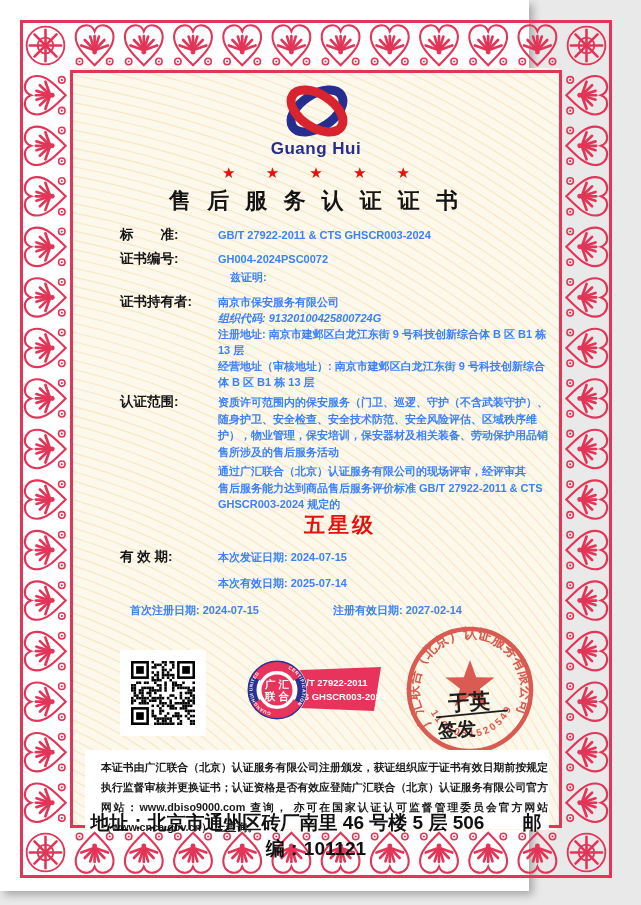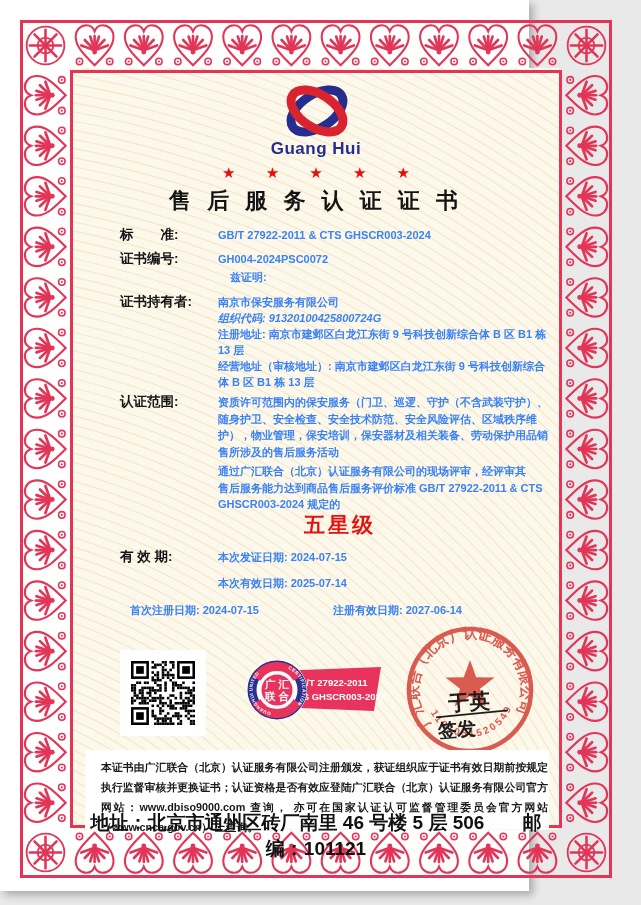--- a/index.html
+++ b/index.html
@@ -328,21 +328,21 @@
     <div class="abs val" style="top:463px;">通过广汇联合（北京）认证服务有限公司的现场评审，经评审其</div>
     <div class="abs val" style="top:480px;">售后服务能力达到商品售后服务评价标准 GB/T 27922-2011 &amp; CTS GHSCR003-2024 规定的</div>
 
     <div class="abs ctr rating" style="top:511px;">五星级</div>
 
     <div class="abs lbl" style="top:548px;">有 效 期:</div>
     <div class="abs val" style="top:549px;">本次发证日期: 2024-07-15</div>
     <div class="abs val" style="top:575px;">本次有效日期: 2025-07-14</div>
 
     <div class="abs val" style="left:130px; top:602px; width:260px;">首次注册日期:  2024-07-15</div>
-    <div class="abs val" style="left:333px; top:602px; width:240px;">注册有效日期: 2027-06-14</div>
+    <div class="abs val" style="left:333px; top:602px; width:240px;">注册有效日期: 2027-02-14</div>
 
     <div class="abs qr-pad">
       <svg id="qr" width="64" height="64" viewBox="0 0 64 64" style="position:absolute; left:11px; top:11px;">
           <rect x="0" y="0" width="64" height="64" fill="#ffffff"></rect>
           <rect x="20.48" y="0" width="2.56" height="2.56" fill="#000"></rect>
           <rect x="30.72" y="0" width="2.56" height="2.56" fill="#000"></rect>
           <rect x="33.28" y="0" width="2.56" height="2.56" fill="#000"></rect>
           <rect x="38.4" y="0" width="2.56" height="2.56" fill="#000"></rect>
           <rect x="40.96" y="0" width="2.56" height="2.56" fill="#000"></rect>
           <rect x="23.04" y="2.56" width="2.56" height="2.56" fill="#000"></rect>

